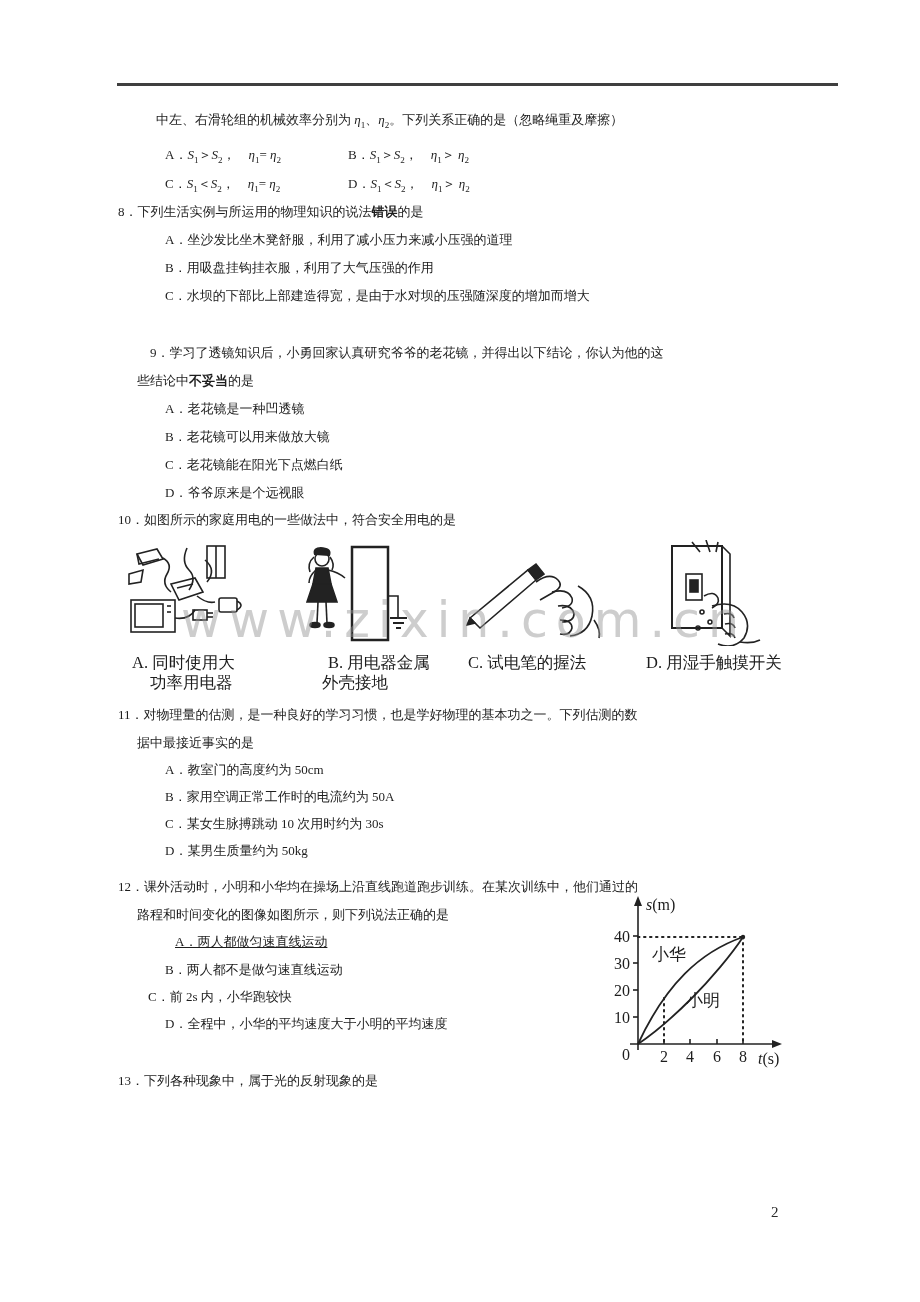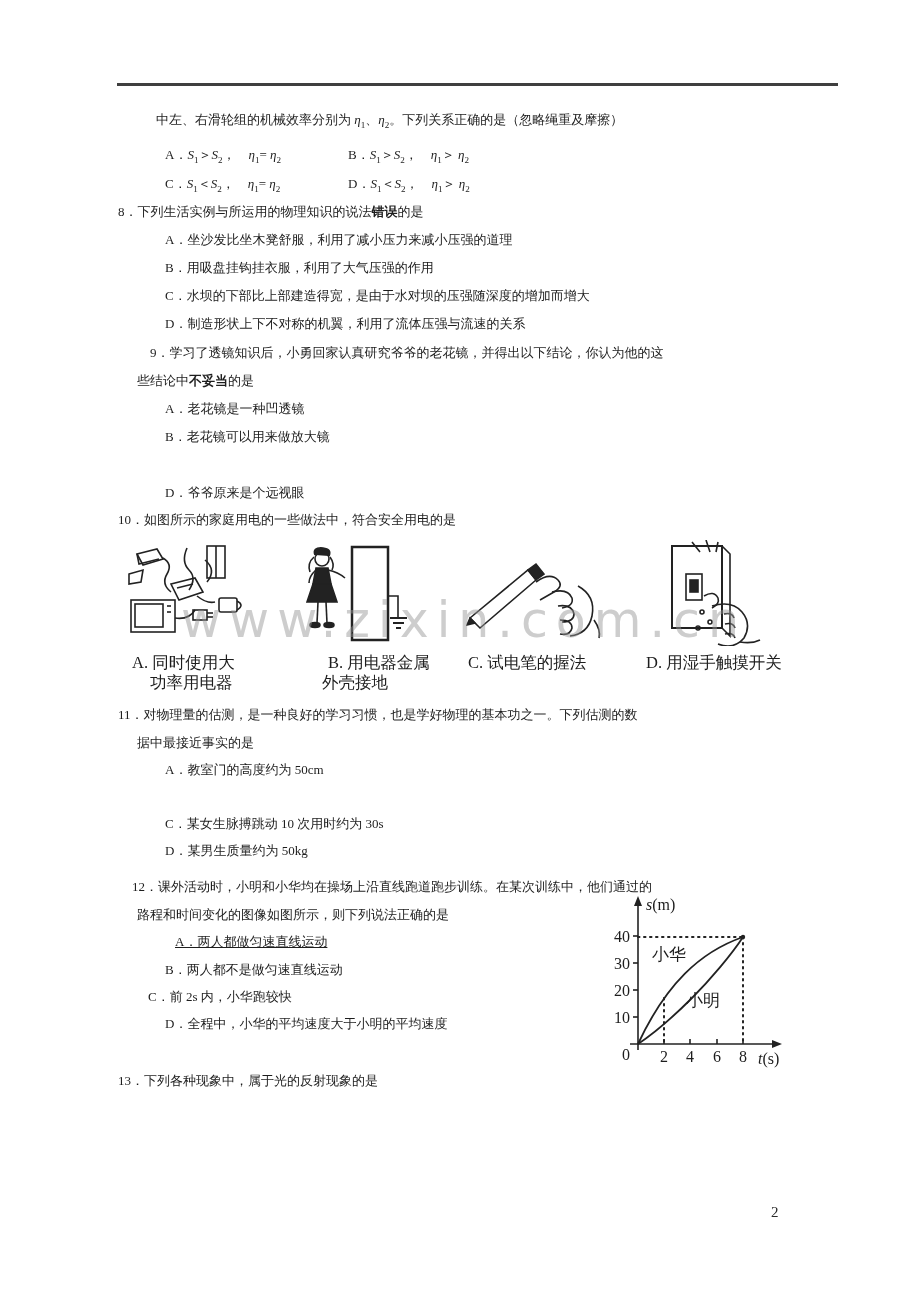--- a/index.html
+++ b/index.html
@@ -27,26 +27,26 @@
   <div class="t" style="left:156px;top:112px;">中左、右滑轮组的机械效率分别为 <i>η</i><sub>1</sub>、<i>η</i><sub>2</sub>。下列关系正确的是（忽略绳重及摩擦）</div>
   <div class="t" style="left:165px;top:147px;">A．<i>S</i><sub>1</sub>＞<i>S</i><sub>2</sub>，　<i>η</i><sub>1</sub>= <i>η</i><sub>2</sub></div>
   <div class="t" style="left:348px;top:147px;">B．<i>S</i><sub>1</sub>＞<i>S</i><sub>2</sub>，　<i>η</i><sub>1</sub>＞ <i>η</i><sub>2</sub></div>
   <div class="t" style="left:165px;top:176px;">C．<i>S</i><sub>1</sub>＜<i>S</i><sub>2</sub>，　<i>η</i><sub>1</sub>= <i>η</i><sub>2</sub></div>
   <div class="t" style="left:348px;top:176px;">D．<i>S</i><sub>1</sub>＜<i>S</i><sub>2</sub>，　<i>η</i><sub>1</sub>＞ <i>η</i><sub>2</sub></div>
 
   <div class="t" style="left:118px;top:204px;">8．下列生活实例与所运用的物理知识的说法<b>错误</b>的是</div>
   <div class="t" style="left:165px;top:232px;">A．坐沙发比坐木凳舒服，利用了减小压力来减小压强的道理</div>
   <div class="t" style="left:165px;top:260px;">B．用吸盘挂钩挂衣服，利用了大气压强的作用</div>
   <div class="t" style="left:165px;top:288px;">C．水坝的下部比上部建造得宽，是由于水对坝的压强随深度的增加而增大</div>
-  <div class="t" style="left:165px;top:316px;">D．制造形状上下不对称的机翼，利用了流体压强与流速的关系</div>
 
   <div class="t" style="left:118px;top:345px;margin-left:32px;">9．学习了透镜知识后，小勇回家认真研究爷爷的老花镜，并得出以下结论，你认为他的这</div>
   <div class="t" style="left:137px;top:373px;">些结论中<b>不妥当</b>的是</div>
   <div class="t" style="left:165px;top:401px;">A．老花镜是一种凹透镜</div>
   <div class="t" style="left:165px;top:429px;">B．老花镜可以用来做放大镜</div>
+  <div class="t" style="left:165px;top:457px;">C．老花镜能在阳光下点燃白纸</div>
   <div class="t" style="left:165px;top:485px;">D．爷爷原来是个远视眼</div>
 
   <div class="t" style="left:118px;top:512px;">10．如图所示的家庭用电的一些做法中，符合安全用电的是</div>
 
   <svg class="fig" style="left:127px;top:540px;" width="128" height="105" viewBox="0 0 128 105">
     <g stroke="#222" fill="none" stroke-width="1.6">
       <path d="M10,14 l20,-5 l6,10 l-20,6 z"></path>
       <path d="M10,14 l2,10 l20,-5"></path>
       <path d="M36,18 q10,6 4,16 q-6,10 4,18"></path>
       <path d="M60,8 q-6,14 2,22 q8,8 0,20"></path>
@@ -128,24 +128,25 @@
   <div class="cap" style="left:132px;top:652px;">A. 同时使用大</div>
   <div class="cap" style="left:150px;top:672px;">功率用电器</div>
   <div class="cap" style="left:304px;top:652px;margin-left:24px;">B. 用电器金属</div>
   <div class="cap" style="left:322px;top:672px;">外壳接地</div>
   <div class="cap" style="left:468px;top:652px;">C. 试电笔的握法</div>
   <div class="cap" style="left:646px;top:652px;">D. 用湿手触摸开关</div>
 
   <div class="t" style="left:118px;top:707px;">11．对物理量的估测，是一种良好的学习习惯，也是学好物理的基本功之一。下列估测的数</div>
   <div class="t" style="left:137px;top:735px;">据中最接近事实的是</div>
   <div class="t" style="left:165px;top:762px;">A．教室门的高度约为 50cm</div>
+  <div class="t" style="left:165px;top:789px;">B．家用空调正常工作时的电流约为 50A</div>
   <div class="t" style="left:165px;top:816px;">C．某女生脉搏跳动 10 次用时约为 30s</div>
   <div class="t" style="left:165px;top:843px;">D．某男生质量约为 50kg</div>
 
-  <div class="t" style="left:118px;top:879px;margin-left:14px;">12．课外活动时，小明和小华均在操场上沿直线跑道跑步训练。在某次训练中，他们通过的</div>
+  <div class="t" style="left:118px;top:879px;">12．课外活动时，小明和小华均在操场上沿直线跑道跑步训练。在某次训练中，他们通过的</div>
   <div class="t" style="left:137px;top:907px;">路程和时间变化的图像如图所示，则下列说法正确的是</div>
   <div class="t" style="left:175px;top:934px;text-decoration:underline;">A．两人都做匀速直线运动</div>
   <div class="t" style="left:165px;top:962px;">B．两人都不是做匀速直线运动</div>
   <div class="t" style="left:148px;top:989px;">C．前 2s 内，小华跑较快</div>
   <div class="t" style="left:165px;top:1016px;">D．全程中，小华的平均速度大于小明的平均速度</div>
 
   <svg class="fig" style="left:600px;top:892px;" width="240" height="190" viewBox="0 0 240 190">
     <g stroke="#222" stroke-width="1.6">
       <line x1="38" y1="158" x2="38" y2="12"></line>
       <line x1="30" y1="152" x2="174" y2="152"></line>

